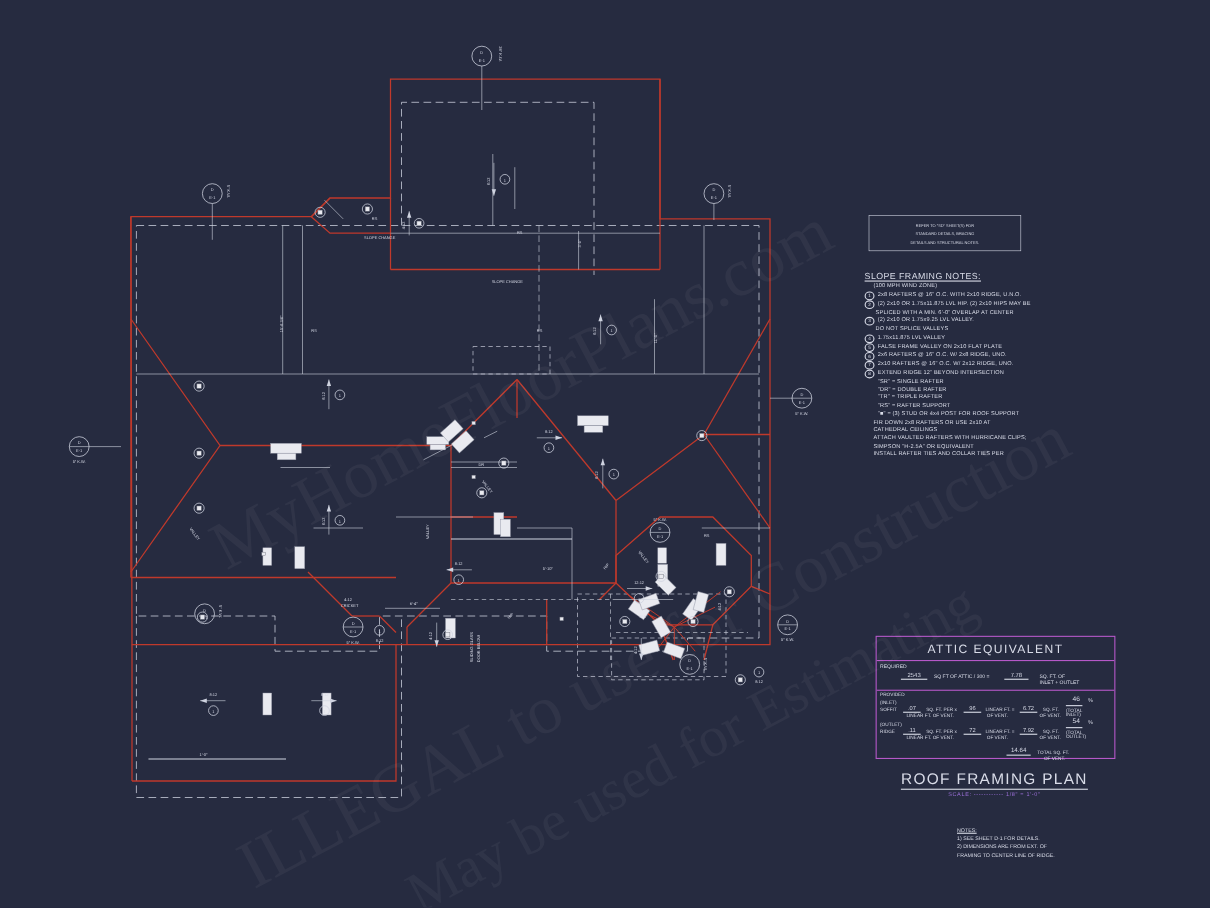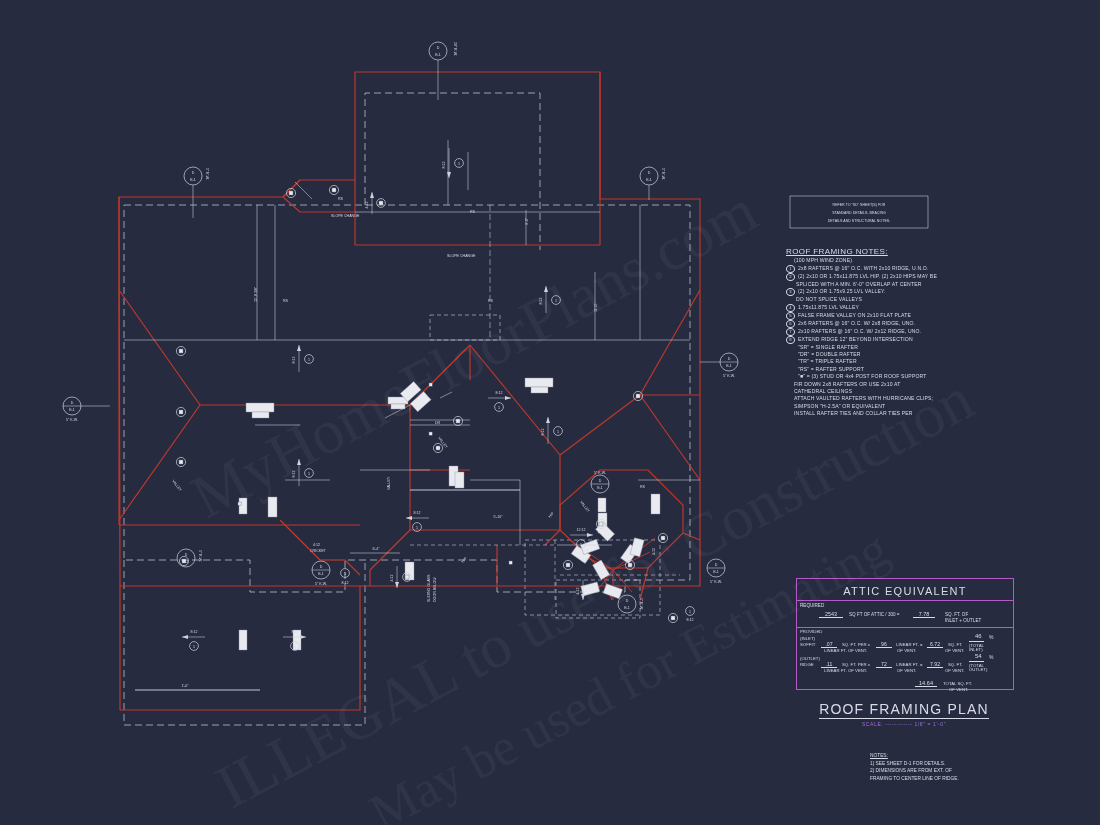--- a/index.html
+++ b/index.html
@@ -457,21 +457,21 @@
 
     <g>
       <rect x="790" y="196" width="138" height="32" class="wl2"></rect>
       <text class="txtS" x="859" y="206" text-anchor="middle">REFER TO "SD" SHEET(S) FOR</text>
       <text class="txtS" x="859" y="214" text-anchor="middle">STANDARD DETAILS, BRACING</text>
       <text class="txtS" x="859" y="222" text-anchor="middle">DETAILS AND STRUCTURAL NOTES.</text>
     </g>
   </svg>
 
   <div style="position:absolute;left:786px;top:248px;width:230px;color:#d9dce8;font-size:5.1px;line-height:7.4px;letter-spacing:.15px;">
-    <div style="font-size:8px;text-decoration:underline;letter-spacing:.4px;margin-bottom:2px;">ROOF FRAMING NOTES:</div>
+    <div style="font-size:8px;text-decoration:underline;letter-spacing:.4px;margin-bottom:2px;">SLOPE FRAMING NOTES:</div>
     <div style="padding-left:8px;">(100 MPH WIND ZONE)</div>
     <div id="rfn-items">
         <div style="display: flex; gap: 3px;">
           <span style="display: inline-block; width: 7px; text-align: center; border: 1px solid rgb(217, 220, 232); border-radius: 50%; font-size: 4.2px; line-height: 6px; height: 6px;">1</span>
           <span>2x8 RAFTERS @ 16" O.C. WITH 2x10 RIDGE, U.N.O.</span>
         </div>
         <div style="display: flex; gap: 3px;">
           <span style="display: inline-block; width: 7px; text-align: center; border: 1px solid rgb(217, 220, 232); border-radius: 50%; font-size: 4.2px; line-height: 6px; height: 6px;">2</span>
           <span>(2) 2x10 OR 1.75x11.875 LVL HIP. (2) 2x10 HIPS MAY BE</span>
         </div>

